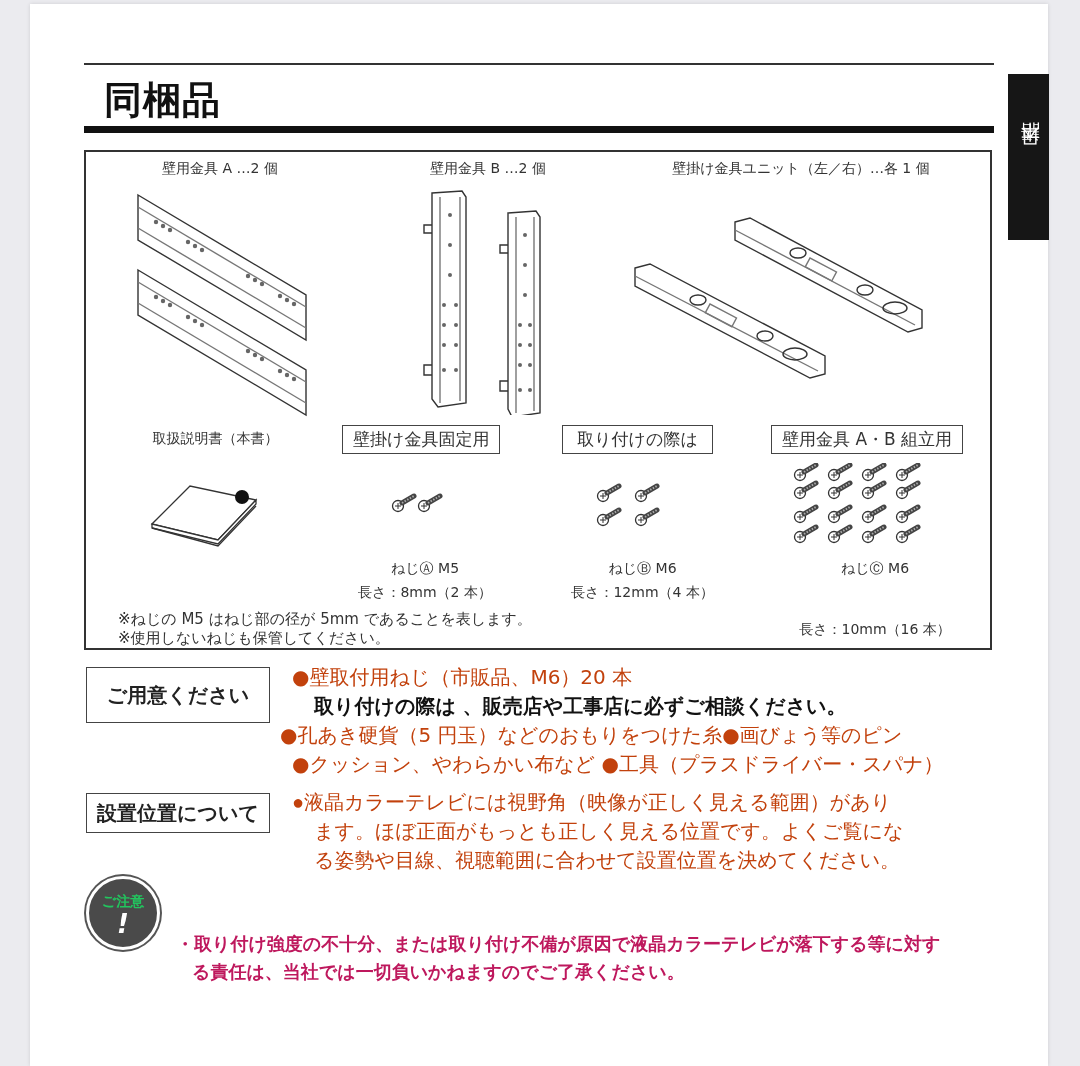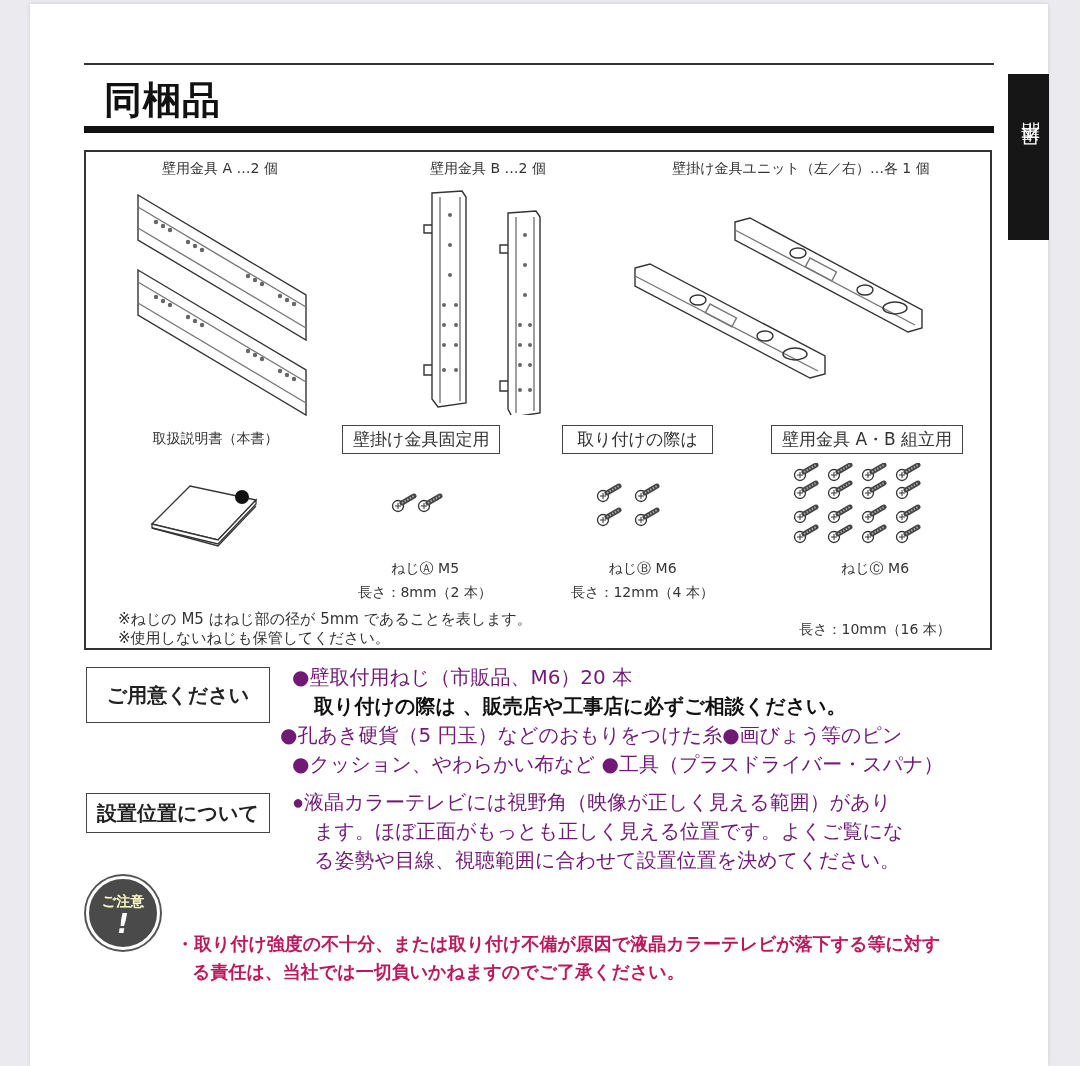--- a/index.html
+++ b/index.html
@@ -35,28 +35,28 @@
   .boxed-lbl {
     border:1.5px solid #444; padding:2px 10px; font-size:17px; color:#333; white-space:nowrap;
     box-sizing:border-box;
   }
   .center { text-align:center; }
   .note { font-size:15px; color:#333; line-height:19px; white-space:nowrap; }
   .section-lbl {
     border:1.5px solid #444; font-size:20px; font-weight:bold; color:#222;
     display:flex; align-items:center; justify-content:center; box-sizing:border-box;
   }
-  .body-line { font-size:20px; color:#701a75; white-space:nowrap; line-height:29px; }
+  .body-line { font-size:20px; color:#c2410c; white-space:nowrap; line-height:29px; }
   .body-line.bold { font-weight:bold; color:#111; }
   .caution-icon {
     left:86px; top:876px; width:74px; height:74px; border-radius:50%;
     background:#4a4a4a; border:3px solid #fff; box-shadow:0 0 0 2px #555;
     box-sizing:border-box;
   }
-  .caution-icon .t { position:absolute; top:14px; width:100%; text-align:center; color:#fef9c3; font-size:14px; font-weight:bold; }
+  .caution-icon .t { position:absolute; top:14px; width:100%; text-align:center; color:#22c55e; font-size:14px; font-weight:bold; }
   .caution-icon .ex { position:absolute; top:30px; left:0; width:100%; text-align:center; color:#fff; font-size:26px; font-weight:bold; font-style:italic; }
   .caution-text { font-size:18px; font-weight:bold; color:#be185d; line-height:28px; white-space:nowrap;margin-top:44px; }
 </style>
 </head>
 <body>
 
 <div class="page"></div>
 
 <div class="abs rule-top"></div>
 <div class="abs title">同梱品</div>

